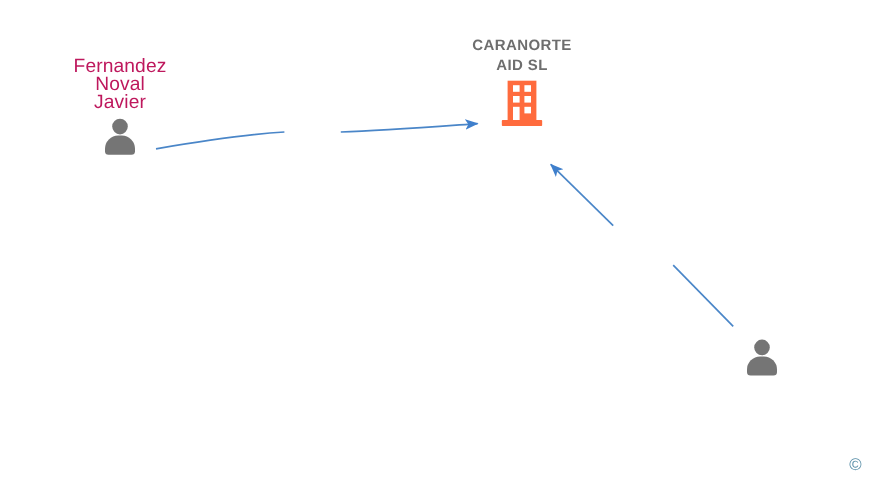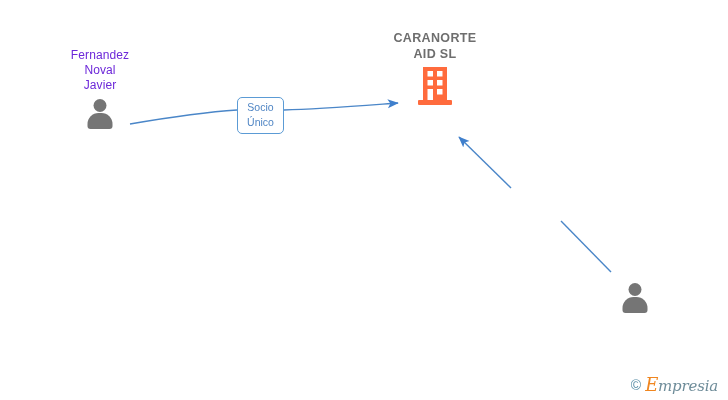--- a/index.html
+++ b/index.html
@@ -17,22 +17,22 @@
     font-family: "Liberation Sans", sans-serif;
     -webkit-font-smoothing: antialiased;
   }
 
   
   .node {
     position: absolute;
   }
   .node-label {
     text-align: center;
-    color: #6d28d9;
-    font-size: 12px;
+    color: #be185d;
+    font-size: 16px;
     line-height: 15px;
     white-space: pre-line;
     letter-spacing: 0.1px;
   }
   .node-label.company {
     font-weight: bold;
     color: #6e6e6e;
     font-size: 12.5px;
     letter-spacing: 0.35px;
     line-height: 16px;
@@ -182,22 +182,19 @@
     </div>
   </div>
 
   <div class="node" style="left:583px; top:283px; width:104px;">
     <div class="person-icon">
       <span class="head"></span>
       <span class="body"></span>
     </div>
   </div>
 
-  <div class="edge-label" style="left:237px; top:97px; width:47px;">Socio
-Único</div>
 
 
   <div id="watermark">
     <span class="copy">©</span>
-    <span class="brand"><span class="cap">E</span><span>mpresia</span></span>
   </div>
 
 </div>
 
 </body></html>

